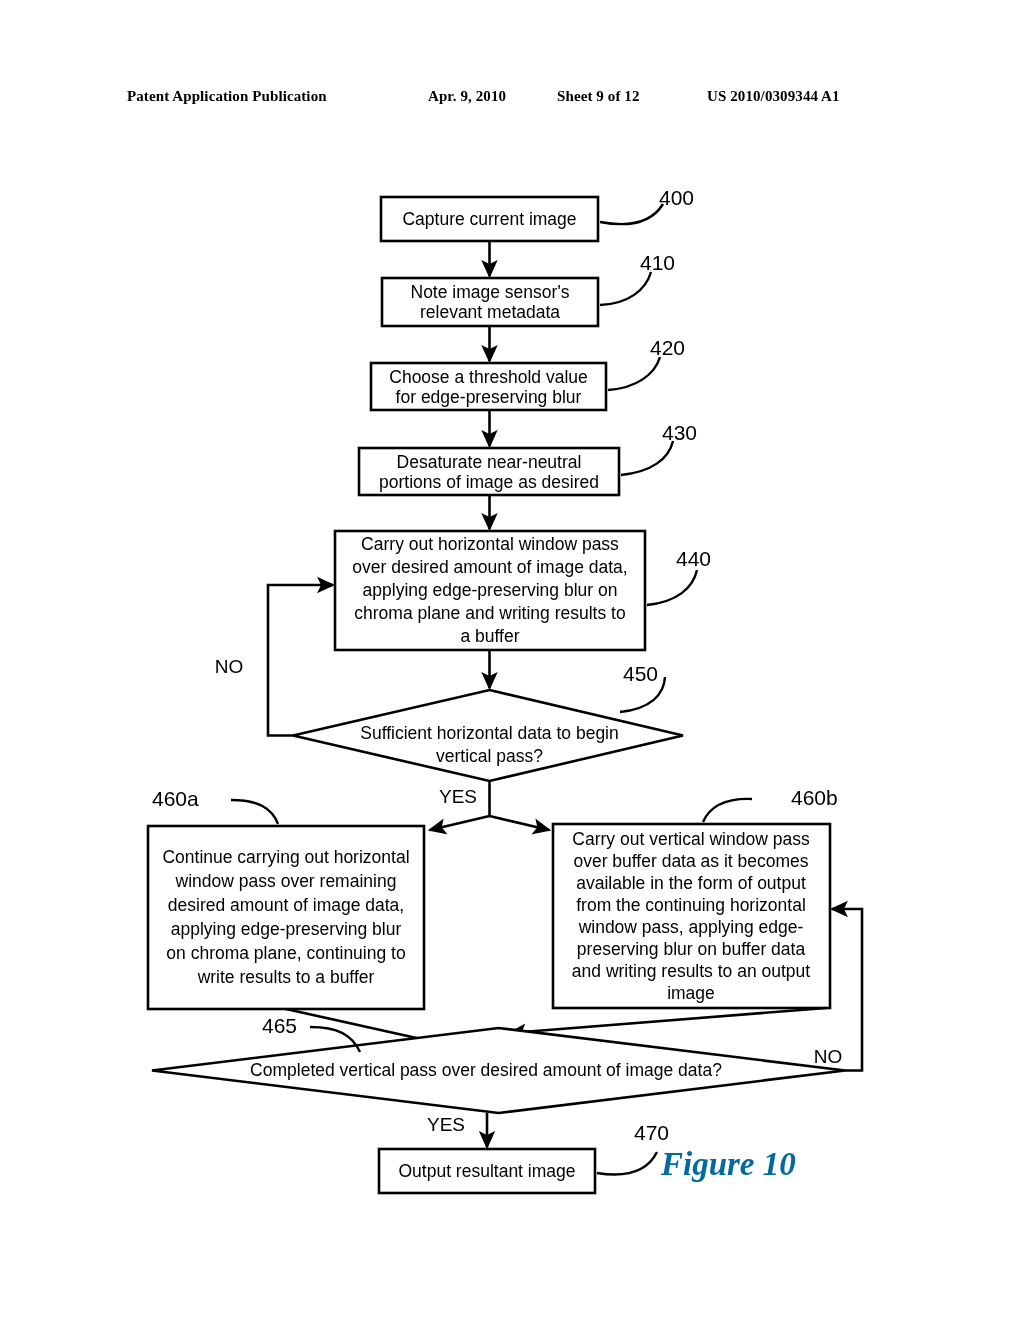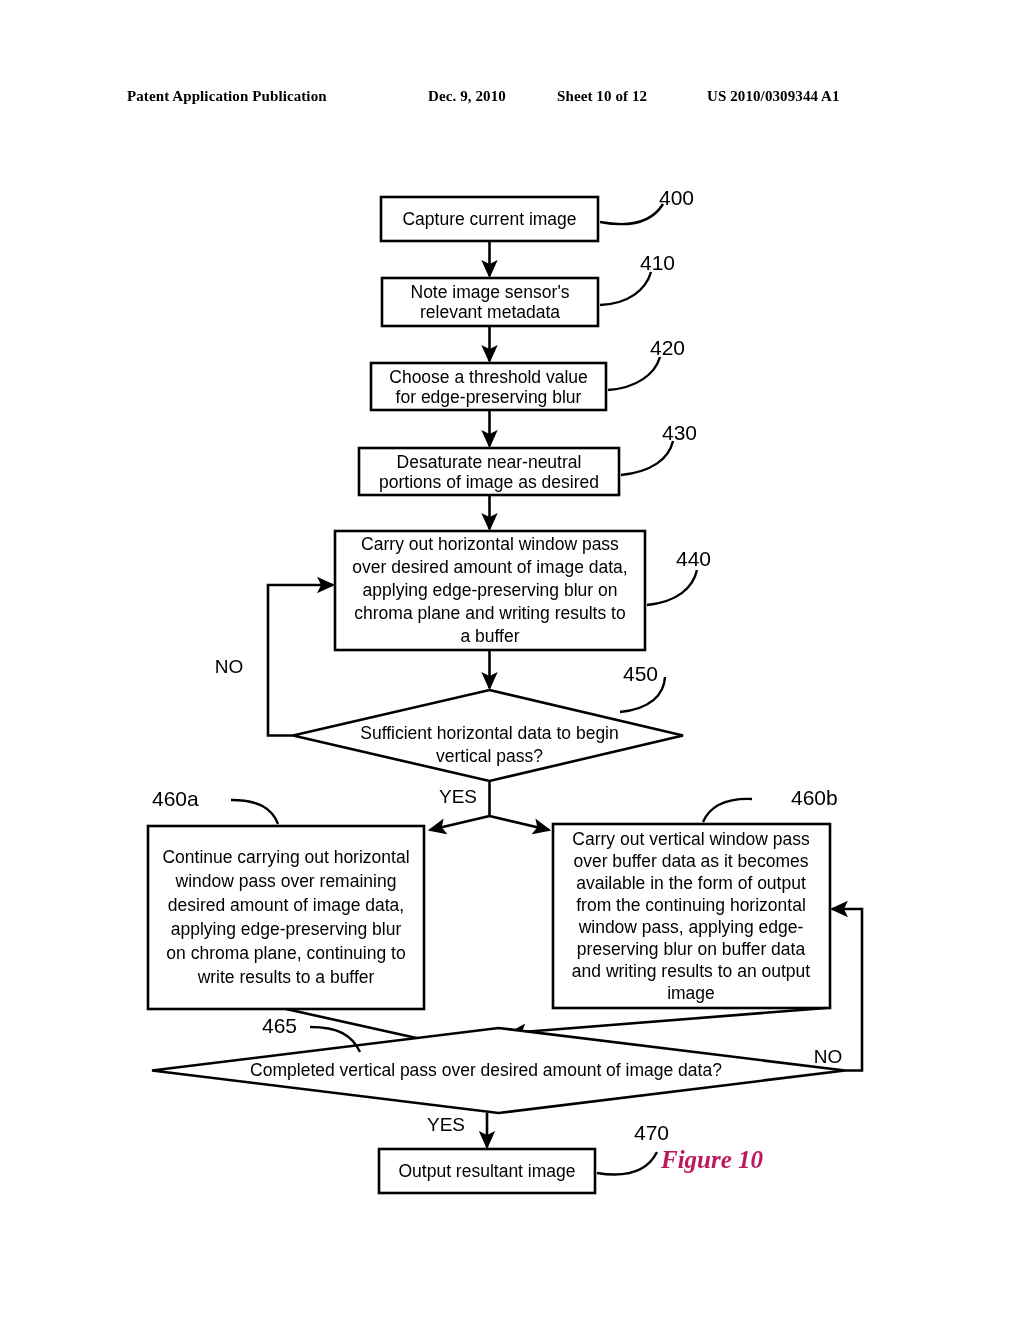--- a/index.html
+++ b/index.html
@@ -80,33 +80,33 @@
     stroke-width: 2.4;
     fill: none;
   }
   #figure-caption {
     position: absolute;
     left: 661px;
     top: 1146px;
     font-family: "Liberation Serif", serif;
     font-style: italic;
     font-weight: bold;
-    font-size: 25px;
+    font-size: 33px;
     white-space: nowrap;
-    color: #be185d;
+    color: #0369a1;
   }
 </style>
 </head>
 <body>
 
 <div id="page">
 
   <div class="hdr" id="hdr-pub">Patent Application Publication</div>
-  <div class="hdr" id="hdr-date">Dec. 9, 2010</div>
-  <div class="hdr" id="hdr-sheet">Sheet 10 of 12</div>
+  <div class="hdr" id="hdr-date">Apr. 9, 2010</div>
+  <div class="hdr" id="hdr-sheet">Sheet 9 of 12</div>
   <div class="hdr" id="hdr-num">US 2010/0309344 A1</div>
 
   <svg id="figure-svg" width="1024" height="1320" viewBox="0 0 1024 1320">
     <defs>
       <marker id="arrow" viewBox="0 0 12 12" refX="10.5" refY="6" markerWidth="7" markerHeight="7" orient="auto-start-reverse">
         <path d="M 0 0.6 L 12 6 L 0 11.4 L 2.6 6 Z" fill="#000"></path>
       </marker>
     </defs>
 
     <rect class="node-rect" x="381" y="197" width="217" height="44"></rect>

